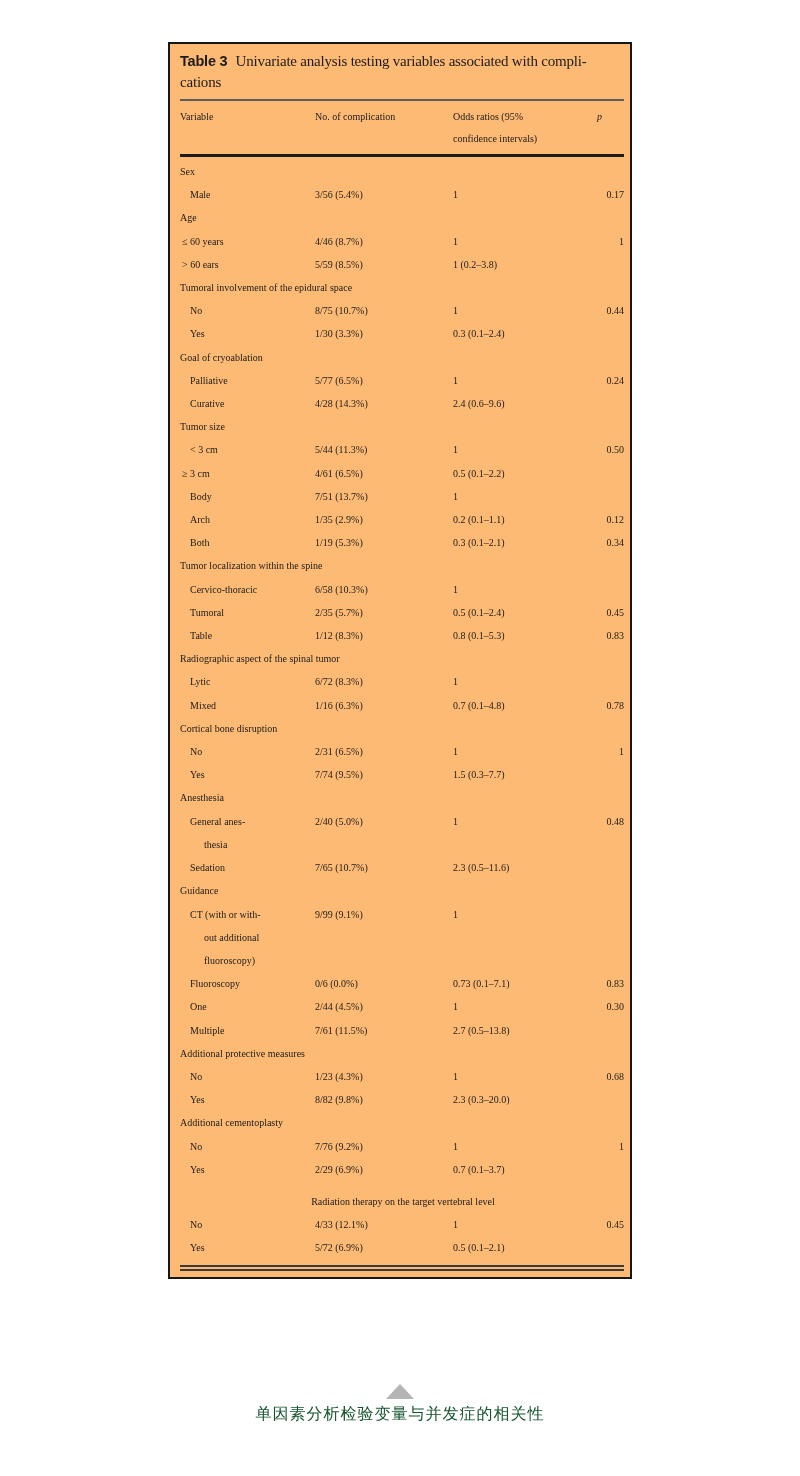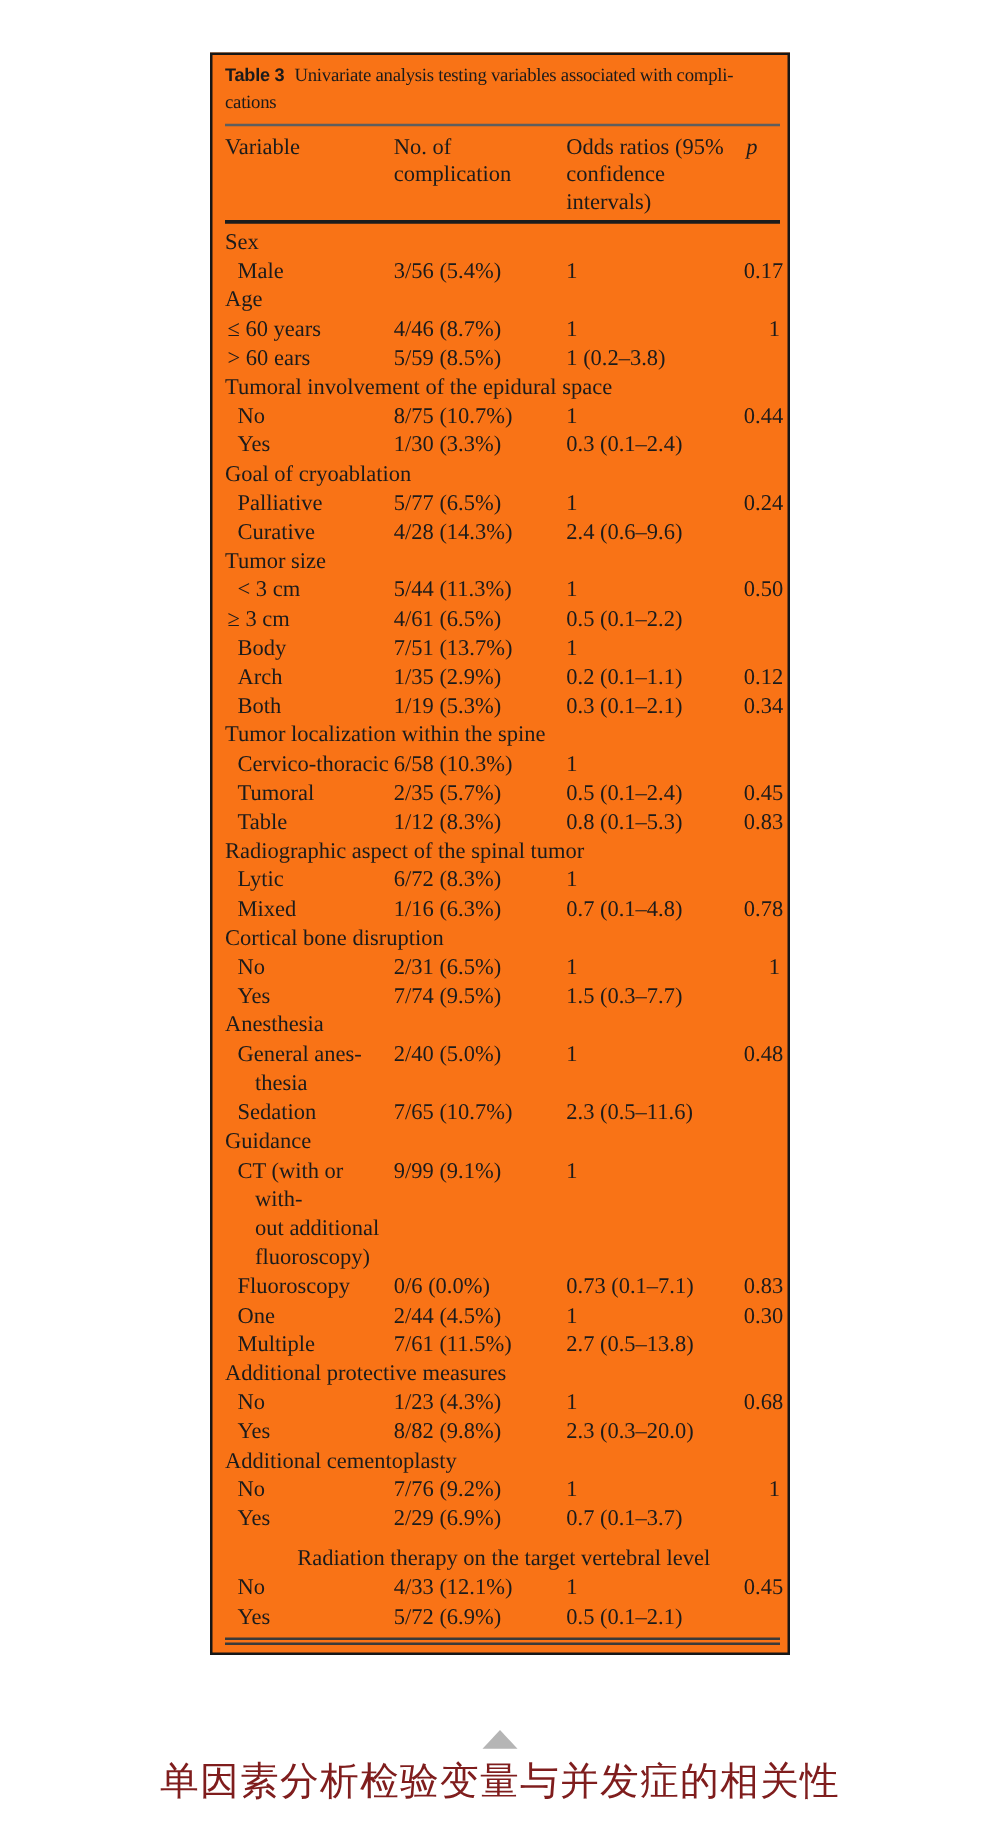--- a/index.html
+++ b/index.html
@@ -8,21 +8,21 @@
     background: #ffffff;
     font-family: "Liberation Serif", serif;
     position: relative;
     overflow: hidden;
   }
   .figure-card {
     position: absolute;
     left: 168px; top: 42px;
     width: 464px;
     border: 2px solid #161616;
-    background: #f97316;
+    background: #fdba74;
     padding: 7px 4px 6px 10px;
     color: #1b1b1b;
   }
   .table-title {
     font-size: 15px;
     line-height: 21px;
     letter-spacing: -0.2px;
     padding-right: 4px;
   }
   .title-label {
@@ -44,21 +44,21 @@
   }
   .rule-double {
     height: 6px;
     border-top: 2px solid #3a3a3a;
     border-bottom: 2px solid #3a3a3a;
     margin: 5px 2px 0 0;
   }
   .hrow, .trow {
     display: grid;
     grid-template-columns: 135px 138px 142px 1fr;
-    font-size: 18px;
+    font-size: 10px;
     line-height: 23.2px;
     align-items: start;
   }
   .hrow { margin-top: 5px; line-height: 22px; }
   .hcell { white-space: pre-line; }
   .hcell.p-col { font-style: italic; text-align: left; padding-left: 2px; }
   .tbody { margin-top: 3px; }
   .trow.gap { margin-top: 9px; text-align: center; }
   .cell-label { white-space: pre-line; }
   .trow.group .cell-label { grid-column: 1 / -1; }
@@ -72,23 +72,23 @@
     border-left: 14px solid transparent;
     border-right: 14px solid transparent;
     border-bottom: 15px solid #b5b5b5;
   }
   .figure-caption {
     position: absolute;
     left: 0; top: 1404px;
     width: 800px;
     text-align: center;
     font-family: "DejaVu Sans", "Liberation Sans", sans-serif;
-    font-size: 31px;
+    font-size: 16px;
     letter-spacing: 1px;
-    color: #7f1d1d;
+    color: #14532d;
   }
 </style>
 </head>
 <body>
 
 <div class="figure-card">
   <div class="table-title">
     <span class="title-label">Table 3</span><span class="title-rest">Univariate analysis testing variables associated with compli-
 cations</span>
   </div>

